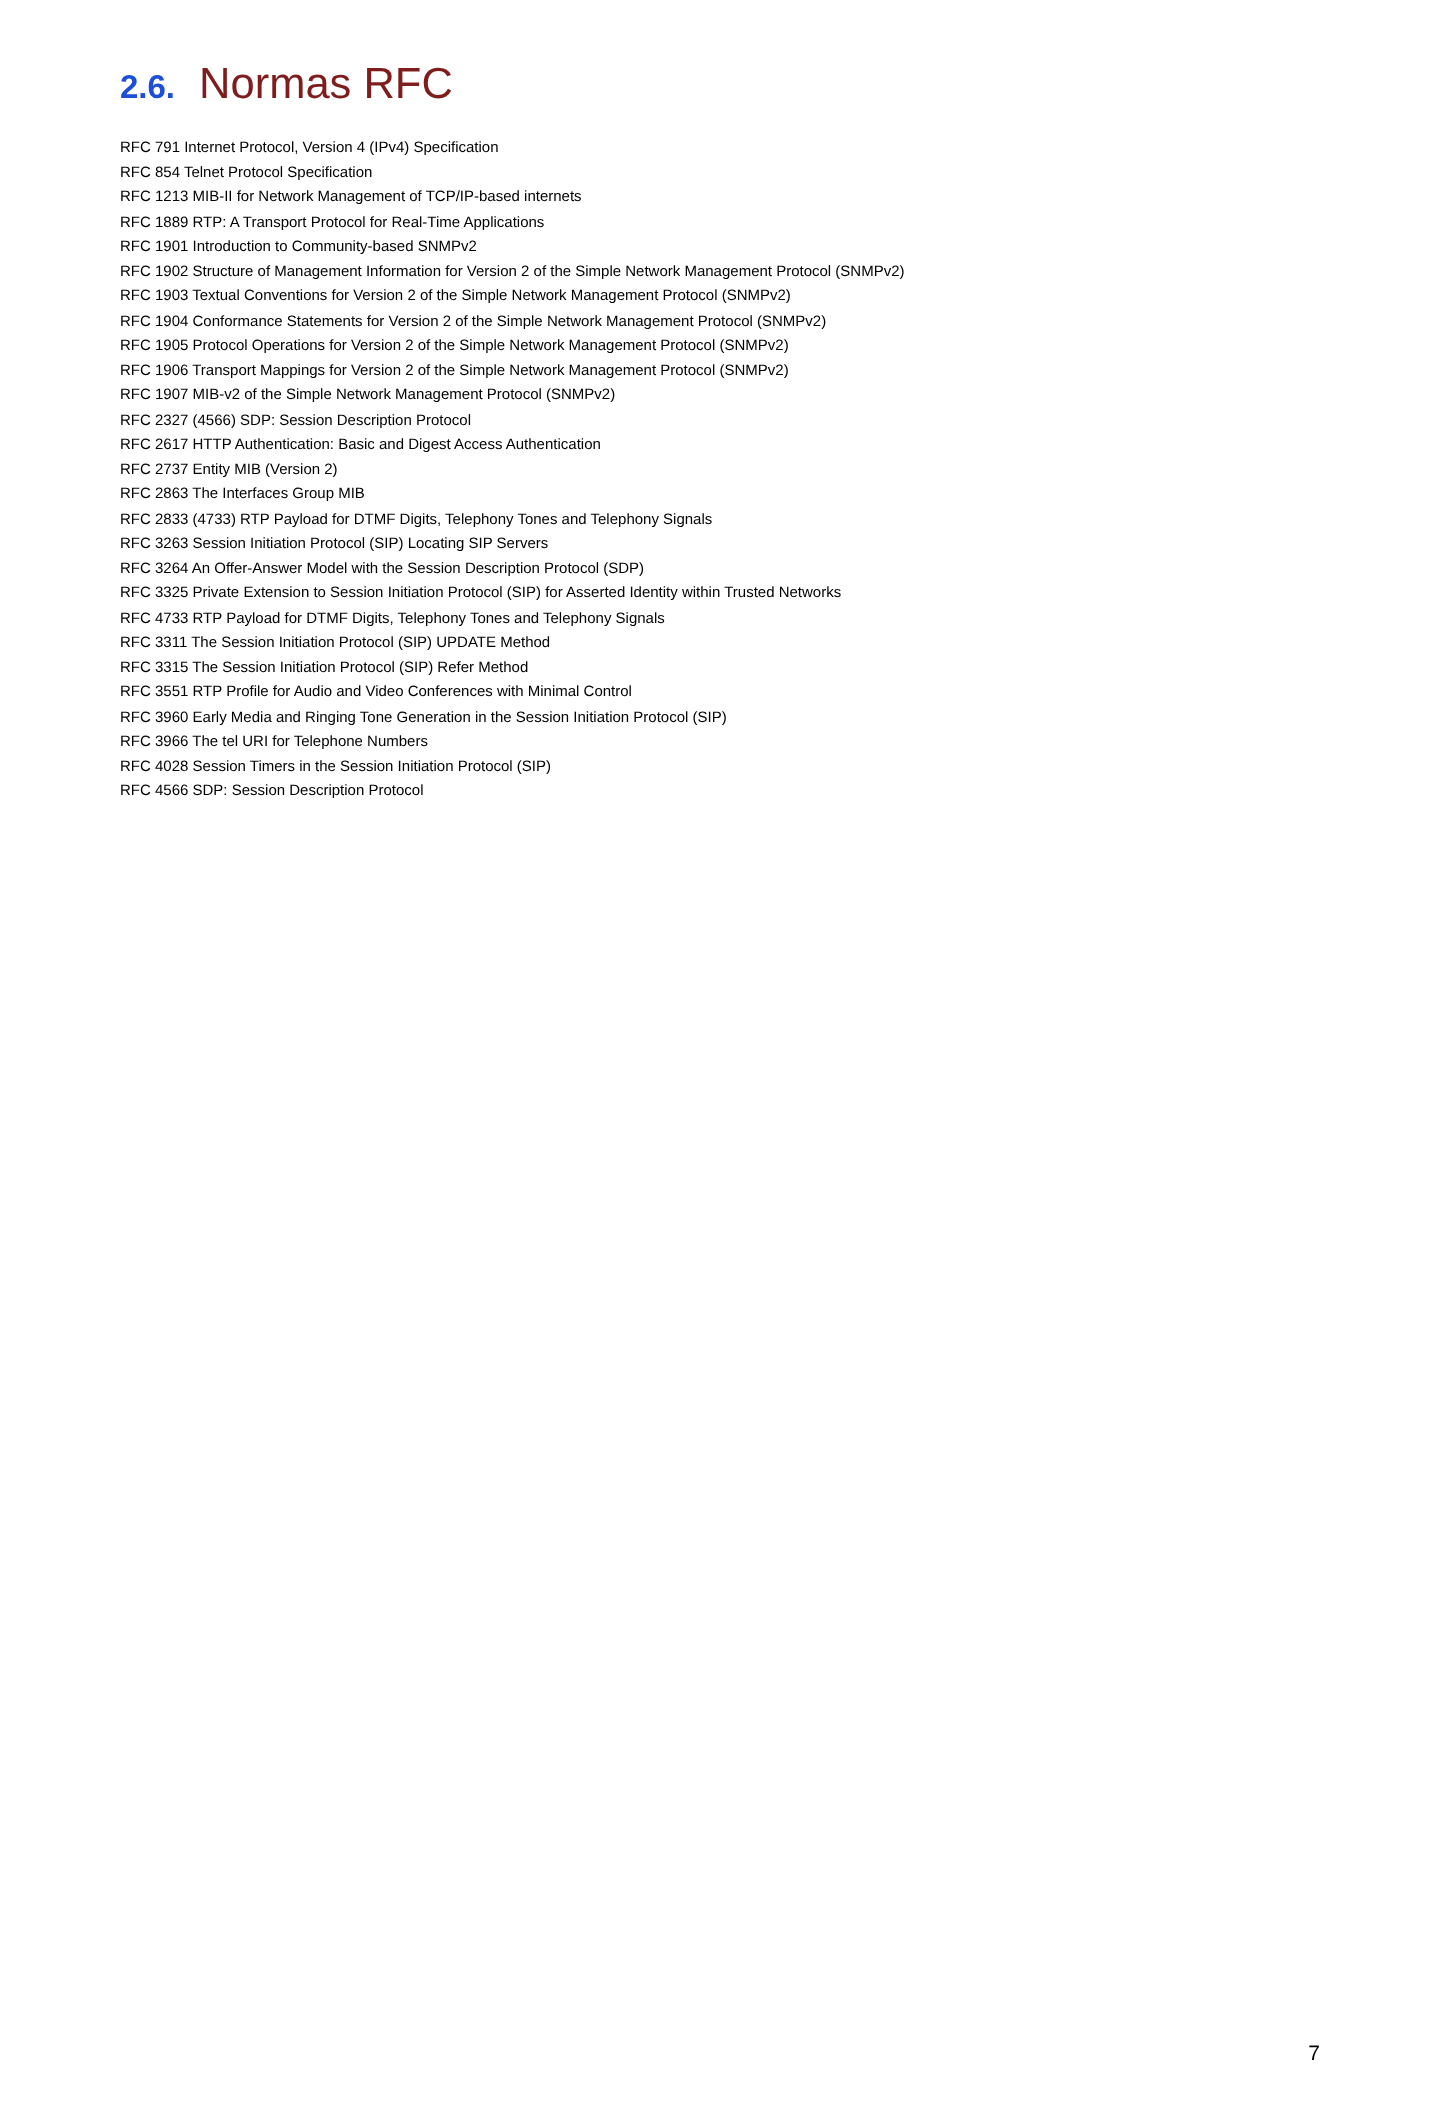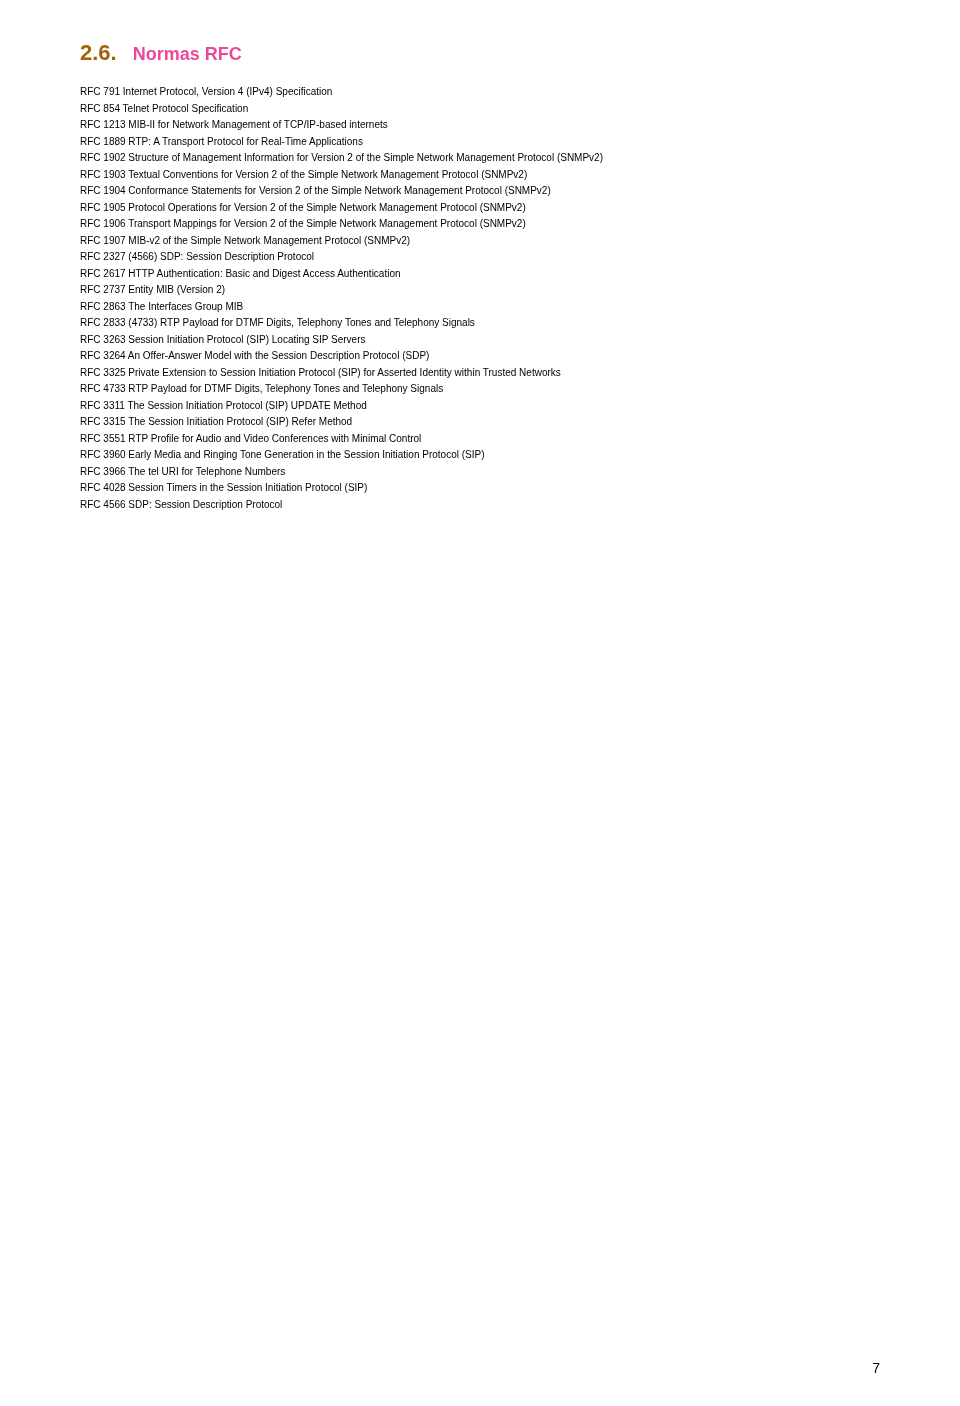--- a/index.html
+++ b/index.html
@@ -26,27 +26,27 @@
     .section-heading {
       display: flex;
       align-items: baseline;
       gap: 16px;
       margin-bottom: 18px;
     }
 
     .section-number {
       font-size: 22px;
       font-weight: bold;
-      color: #a16207;
+      color: #1d4ed8;
     }
 
     .section-title {
-      font-size: 18px;
-      font-weight: bold;
-      color: #ec4899;
+      font-size: 29px;
+      font-weight: normal;
+      color: #7f1d1d;
     }
 
     .rfc-list {
       line-height: 1.65;
       font-size: 10px;
       text-align: justify;
     }
 
     .rfc-list p {
       margin-bottom: 0;
@@ -68,20 +68,21 @@
   <div class="section-heading">
     <span class="section-number">2.6.</span>
     <span class="section-title">Normas RFC</span>
   </div>
 
   <div class="rfc-list" id="rfc-list-container">
   <p>RFC 791 Internet Protocol, Version 4 (IPv4) Specification</p>
       <p>RFC 854 Telnet Protocol Specification</p>
       <p>RFC 1213 MIB-II for Network Management of TCP/IP-based internets</p>
       <p>RFC 1889 RTP: A Transport Protocol for Real-Time Applications</p>
+      <p>RFC 1901 Introduction to Community-based SNMPv2</p>
       <p>RFC 1902 Structure of Management Information for Version 2 of the Simple Network Management Protocol (SNMPv2)</p>
       <p>RFC 1903 Textual Conventions for Version 2 of the Simple Network Management Protocol (SNMPv2)</p>
       <p>RFC 1904 Conformance Statements for Version 2 of the Simple Network Management Protocol (SNMPv2)</p>
       <p>RFC 1905 Protocol Operations for Version 2 of the Simple Network Management Protocol (SNMPv2)</p>
       <p>RFC 1906 Transport Mappings for Version 2 of the Simple Network Management Protocol (SNMPv2)</p>
       <p>RFC 1907 MIB-v2 of the Simple Network Management Protocol (SNMPv2)</p>
       <p>RFC 2327 (4566) SDP: Session Description Protocol</p>
       <p>RFC 2617 HTTP Authentication: Basic and Digest Access Authentication</p>
       <p>RFC 2737 Entity MIB (Version 2)</p>
       <p>RFC 2863 The Interfaces Group MIB</p>

